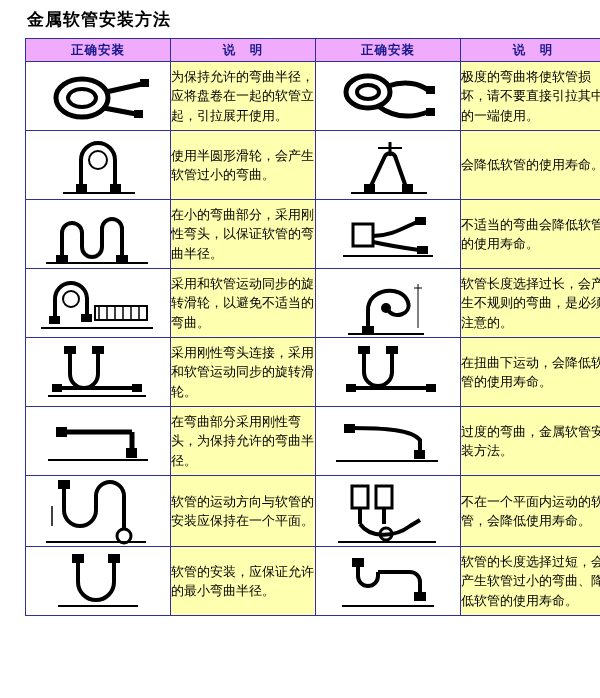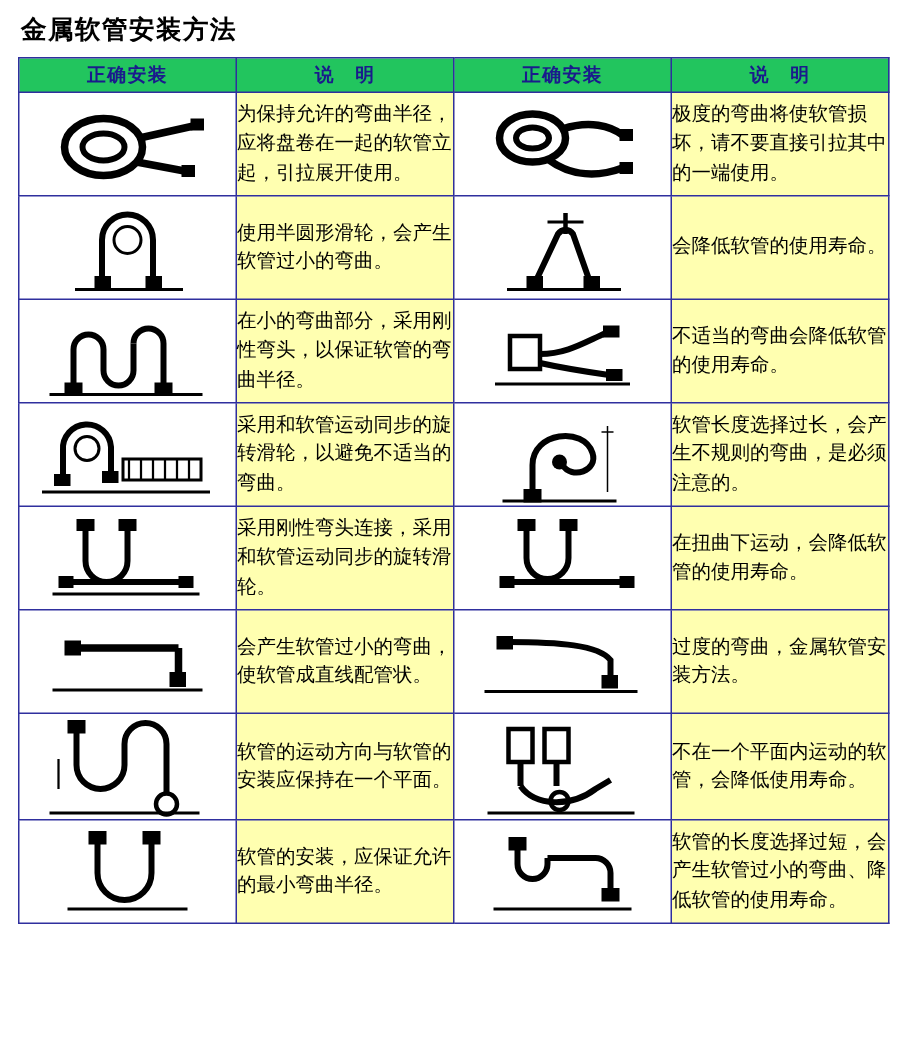--- a/index.html
+++ b/index.html
@@ -12,42 +12,42 @@
     height: 698px;
     font-family: "DejaVu Sans", "Liberation Sans", sans-serif;
     color: #000;
     overflow: hidden;
   }
   .page {
     position: relative;
     width: 600px;
     height: 594px;
     box-sizing: border-box;
-    padding: 6px 10px 0 12px;
+    padding: 6px 10px 0 25px;
   }
   .doc-title {
     font-size: 17px;
     font-weight: bold;
     letter-spacing: 1px;
     margin: 2px 0 7px 2px;
     color: #000;
   }
   table.hose-table {
     width: 580px;
     border-collapse: collapse;
     table-layout: fixed;
     border: 1px solid #2f2f9e;
   }
   table.hose-table td, table.hose-table th {
     border: 1px solid #2f2f9e;
     padding: 0;
     vertical-align: middle;
   }
   thead th {
-    background: #22c55e;
+    background: #f0abfc;
     color: #1a1a8c;
     font-size: 12.5px;
     font-weight: bold;
     height: 22px;
     letter-spacing: 1px;
   }
   col.c-img { width: 145px; }
   col.c-txt { width: 145px; }
   td.img-cell {
     background: #ffffff;
@@ -247,21 +247,21 @@
           <span>
             <svg class="fig" width="125" height="50" viewBox="0 0 125 50">
               <path d="M26 16 L96 16" fill="none" stroke="#000" stroke-width="5"></path>
               <path d="M96 16 L96 36" fill="none" stroke="#000" stroke-width="5"></path>
               <rect x="20" y="11" width="11" height="10" fill="#000"></rect>
               <rect x="90" y="32" width="11" height="10" fill="#000"></rect>
               <line x1="12" y1="44" x2="112" y2="44" stroke="#000" stroke-width="2"></line>
             </svg>
           </span>
         </td>
-        <td class="txt-cell">会产生软管过小的弯曲，使软管成直线配管状。</td>
+        <td class="txt-cell">在弯曲部分采用刚性弯头，为保持允许的弯曲半径。</td>
         <td class="img-cell">
           <span>
             <svg class="fig" width="125" height="50" viewBox="0 0 125 50">
               <path d="M24 12 C60 12, 86 14, 94 24 L94 38" fill="none" stroke="#000" stroke-width="4"></path>
               <rect x="18" y="8" width="11" height="9" fill="#000"></rect>
               <rect x="88" y="34" width="11" height="9" fill="#000"></rect>
               <line x1="10" y1="45" x2="112" y2="45" stroke="#000" stroke-width="2"></line>
             </svg>
           </span>
         </td>

